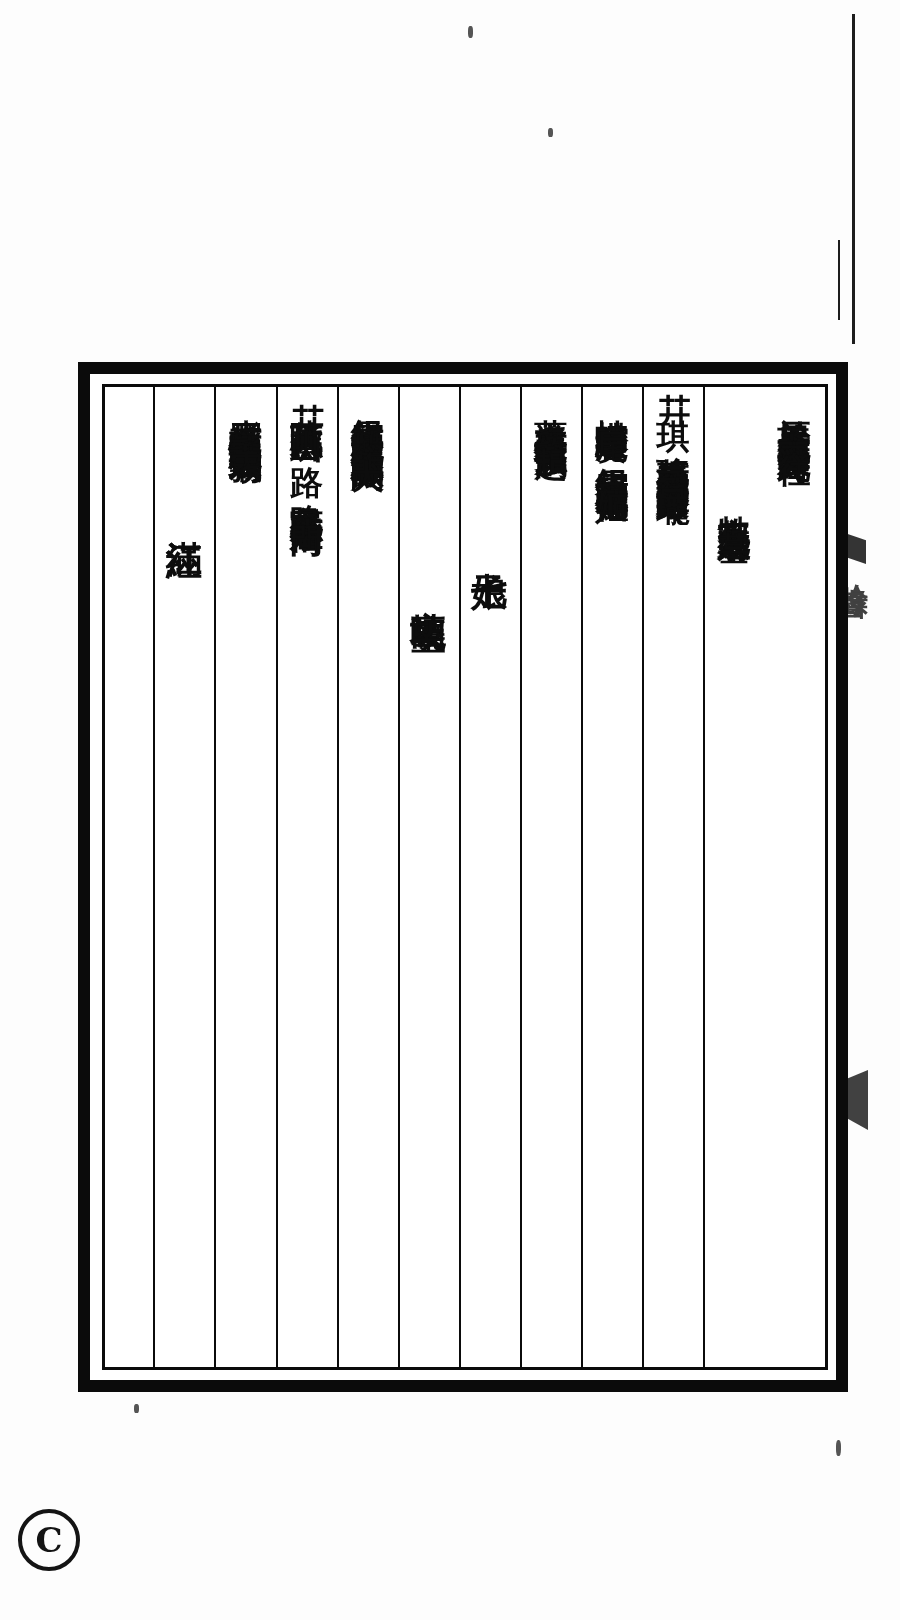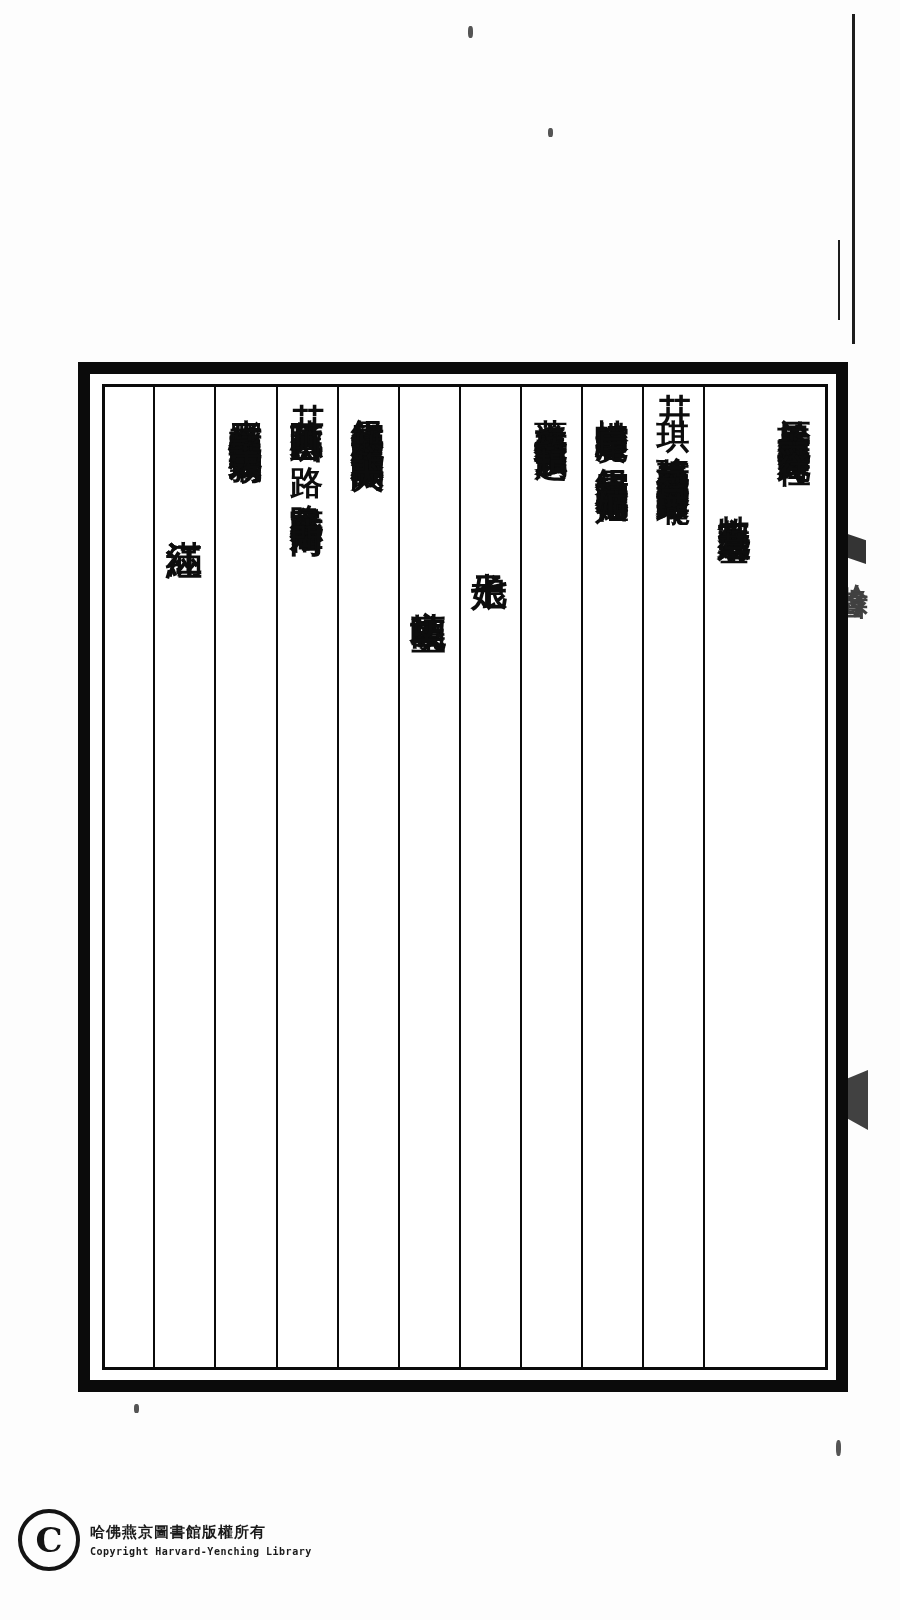--- a/index.html
+++ b/index.html
@@ -236,19 +236,15 @@
         </div>
 
         <div class="col noline" style="width:54px;"></div>
 
       </div>
     </div>
   </div>
 
   <div id="stamp">
     <div id="stamp-circle">C</div>
-    <div id="stamp-text">
-      <div id="stamp-cn">哈佛燕京圖書館版權所有</div>
-      <div id="stamp-en">Copyright Harvard-Yenching Library</div>
-    </div>
   </div>
 
 </div>
 
 </body></html>

